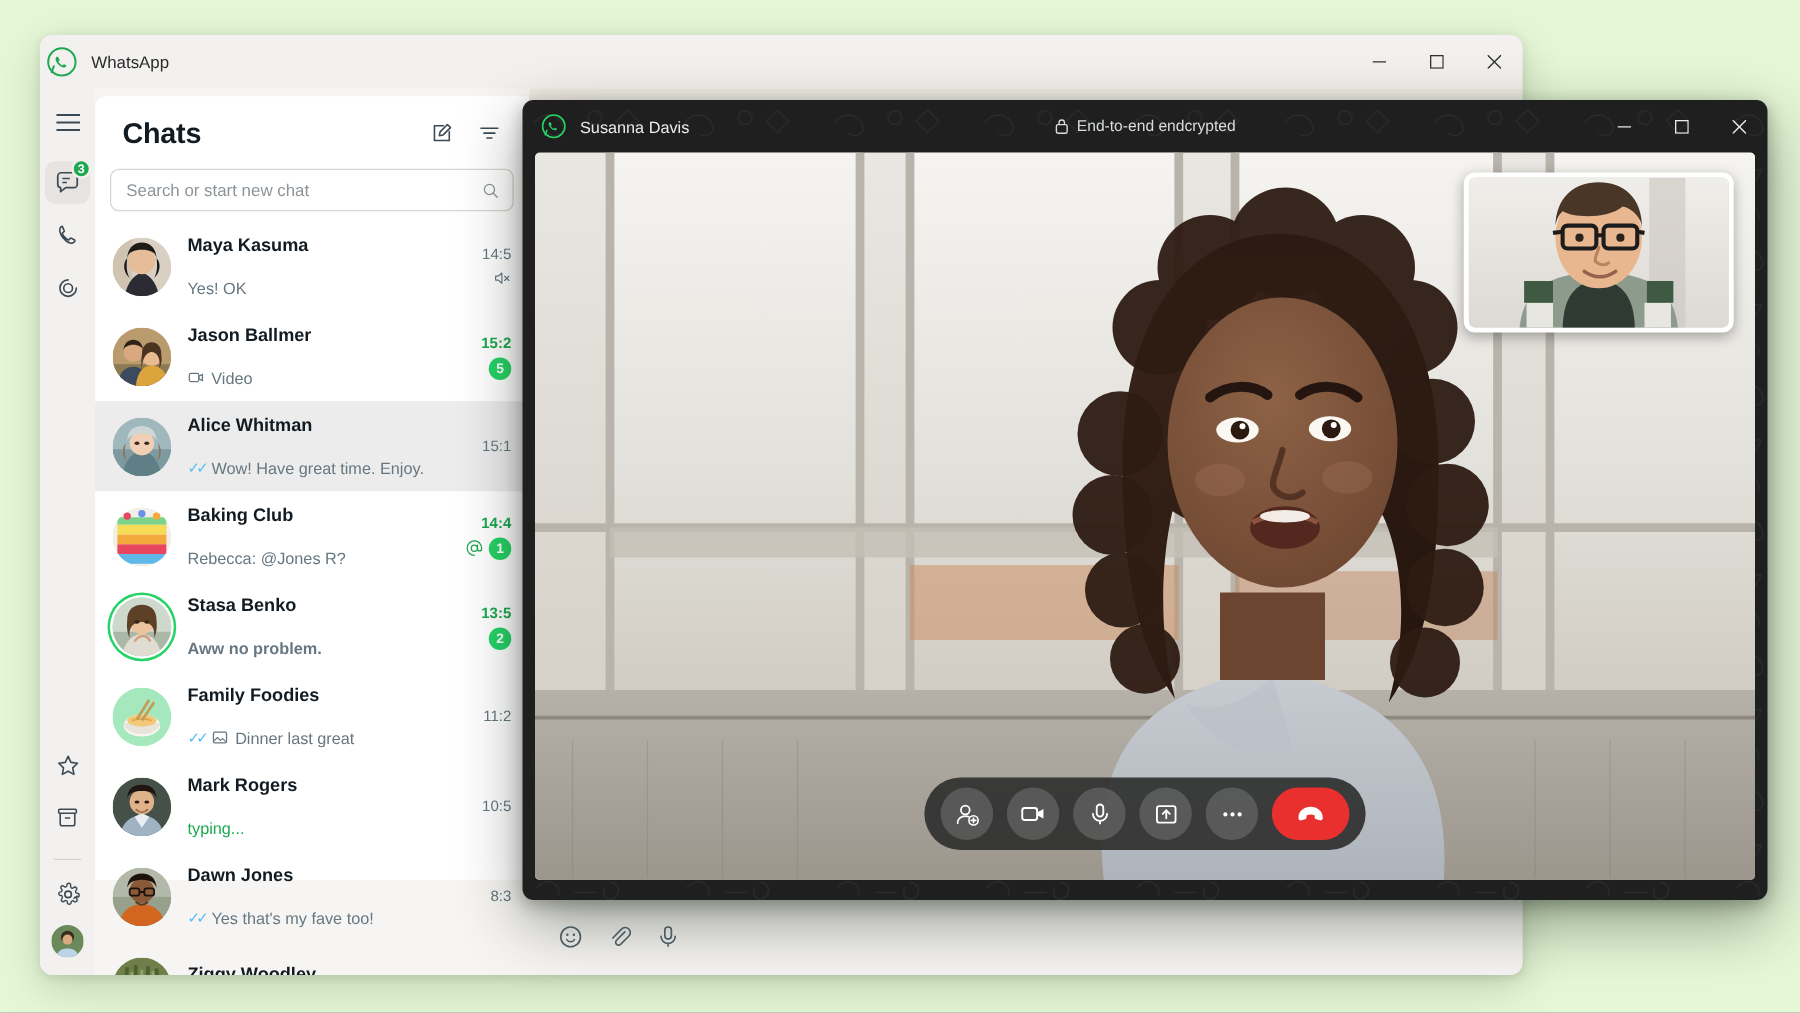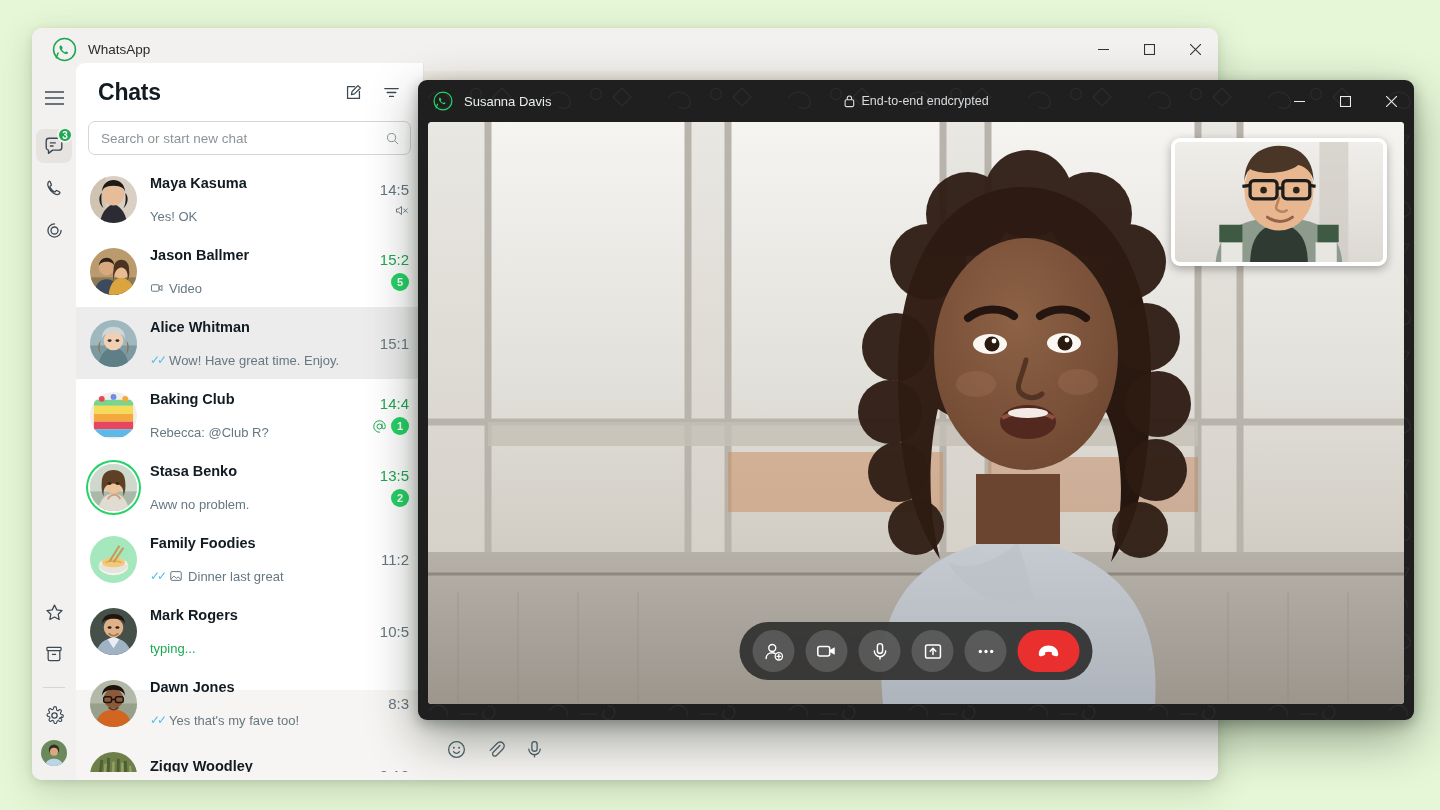--- a/index.html
+++ b/index.html
@@ -18,21 +18,21 @@
     background: #f7f5f3;
     border-radius: 10px;
     box-shadow: 0 10px 34px rgba(60,80,50,.22), 0 2px 8px rgba(60,80,50,.14);
     overflow: hidden;
   }
   #titlebar {
     position: absolute; left: 0; top: 0; width: 100%; height: 43px;
     background: #f3f1ef;
     display: flex; align-items: center;
   }
-  #titlebar .brand { display: flex; align-items: center; gap: 11px; padding-left: 20px; }
+  #titlebar .brand { display: flex; align-items: center; gap: 11px; padding-left: 5px; }
   #titlebar .brand-name { font-size: 13.5px; color: #2b2b2b; }
   .wa-logo { width: 25px; height: 25px; }
   #win-ctrls { margin-left: auto; display: flex; height: 43px; }
   #win-ctrls div {
     width: 46px; height: 43px; display: flex; align-items: center; justify-content: center;
     color: #333;
   }
 
   
   #nav-rail {
@@ -61,21 +61,21 @@
   }
   #rail-spacer { flex: 1; }
   .rail-div { width: 22px; height: 1px; background: #d8d4d0; margin: 8px 0 10px; }
   .rail-avatar {
     width: 26px; height: 26px; border-radius: 50%; overflow: hidden;
     margin-bottom: 14px;
   }
 
   
   #list-pane {
-    position: absolute; left: 44px; top: 35px;
+    position: absolute; left: 44px; top: 49px;
     width: 348px; height: 627px;
     background: #fff;
     border-top-left-radius: 9px;
     border-right: 1px solid #e9e6e3;
   }
   #list-header {
     height: 58px; display: flex; align-items: center;
     padding: 0 16px 0 22px;
   }
   #list-header .title { font-size: 23px; font-weight: bold; color: #111b21; letter-spacing: -.2px; }
@@ -109,22 +109,22 @@
   .chat-name { font-size: 14.5px; color: #111b21; font-weight: bold; white-space: nowrap; overflow: hidden; }
   .chat-msg {
     font-size: 13px; color: #667781; margin-top: 18px;
     white-space: nowrap; overflow: hidden; display: flex; align-items: center; gap: 5px;
   }
   .chat-msg.typing { color: #1da851; }
   .chat-meta {
     flex-shrink: 0; margin-left: 8px; width: 46px;
     display: flex; flex-direction: column; align-items: flex-end; gap: 5px;
   }
-  .chat-time { font-size: 15px; color: #667781; white-space: nowrap; }
-  .chat-time.unread { color: #1da851; font-weight: normal; }
+  .chat-time { font-size: 12px; color: #667781; white-space: nowrap; }
+  .chat-time.unread { color: #1da851; font-weight: bold; }
   .meta-icons { display: flex; align-items: center; gap: 4px; }
   .unread-badge {
     min-width: 18px; height: 18px; padding: 0 5px;
     background: #25d366; color: #fff; border-radius: 10px;
     font-size: 11px; font-weight: bold;
     display: flex; align-items: center; justify-content: center;
   }
   .ticks { color: #53bdeb; font-size: 12px; letter-spacing: -3px; flex-shrink: 0; }
 
   
@@ -436,21 +436,21 @@
       <rect x="4" y="14" width="40" height="8" fill="#f6db56"></rect>
       <rect x="4" y="38" width="40" height="8" fill="#5fb9e8"></rect>
       <rect x="4" y="8" width="40" height="6" fill="#7ed38a"></rect>
       <circle cx="12" cy="7" r="3" fill="#e8455f"></circle>
       <circle cx="24" cy="5" r="3" fill="#6b8fe8"></circle>
       <circle cx="36" cy="7" r="3" fill="#f3a93c"></circle>
               </svg></div>
             <div class="chat-body">
               <div class="chat-name">Baking Club</div>
               <div class="chat-msg">
-                <span style="overflow: hidden; text-overflow: ellipsis; white-space: nowrap;">Rebecca: @Club R?</span>
+                <span style="overflow: hidden; text-overflow: ellipsis; white-space: nowrap;">Rebecca: @Jones R?</span>
               </div>
             </div>
             <div class="chat-meta">
               <div class="chat-time unread">14:4</div>
               <div class="meta-icons">
                 <span style="display: flex;">
                   <svg width="15" height="15" viewBox="0 0 24 24" style="color:#1da851">
                     <circle cx="12" cy="12" r="4" fill="none" stroke="currentColor" stroke-width="1.6"></circle>
                     <path d="M16 8v5a2.6 2.6 0 005.2 0V12A9.2 9.2 0 1012 21.2" fill="none" stroke="currentColor" stroke-width="1.6" stroke-linecap="round"></path>
                   </svg>
@@ -466,21 +466,21 @@
       <path d="M8 48c2-13 9-18 16-18s14 5 16 18z" fill="#e0dcd2"></path>
       <circle cx="24" cy="20" r="10" fill="#edc39c"></circle>
       <path d="M12 19c0-9 5-13 12-13s12 4 12 13c1 9-2 14-2 14 1-9-3-13-10-13s-11 4-10 13c0 0-3-5-2-14z" fill="#5e4026"></path>
       <ellipse cx="20" cy="20" rx="2" ry="1.4" fill="#33241a"></ellipse>
       <ellipse cx="28" cy="20" rx="2" ry="1.4" fill="#33241a"></ellipse>
       <path d="M18 36c4-6 10-6 13 0" stroke="#d2a07a" stroke-width="2" fill="none"></path>
               </svg></div>
             <div class="chat-body">
               <div class="chat-name">Stasa Benko</div>
               <div class="chat-msg">
-                <span style="overflow: hidden; text-overflow: ellipsis; white-space: nowrap;">Aww no problem.</span>
+                <span style="overflow: hidden; text-overflow: ellipsis; white-space: nowrap; font-weight: bold;">Aww no problem.</span>
               </div>
             </div>
             <div class="chat-meta">
               <div class="chat-time unread">13:5</div>
               <div class="meta-icons">
                 <span class="unread-badge">2</span>
               </div>
             </div>
           </div>
           <div class="chat-row">

